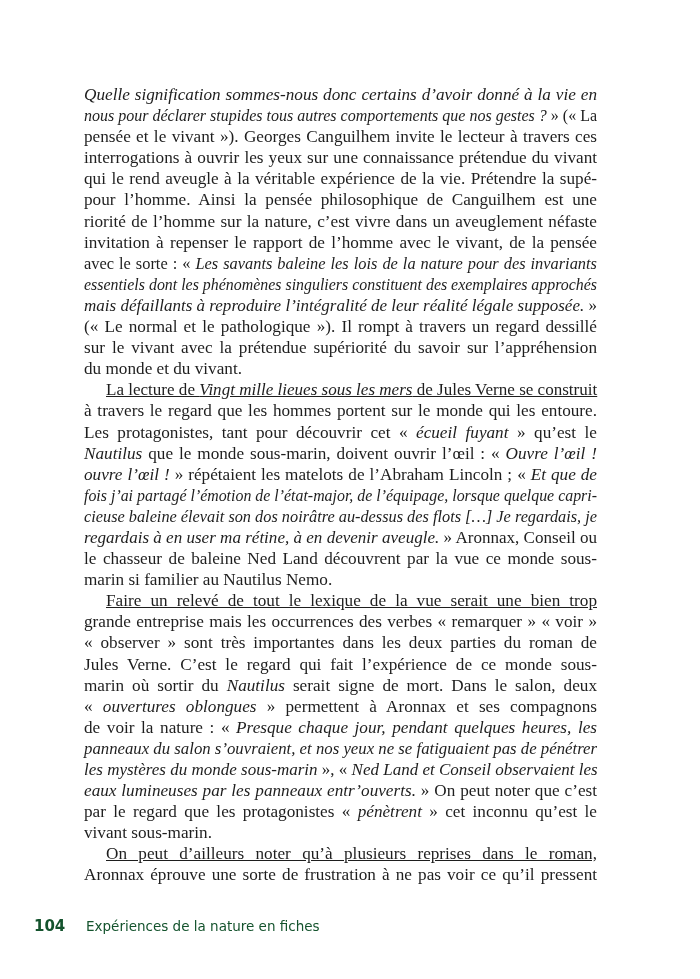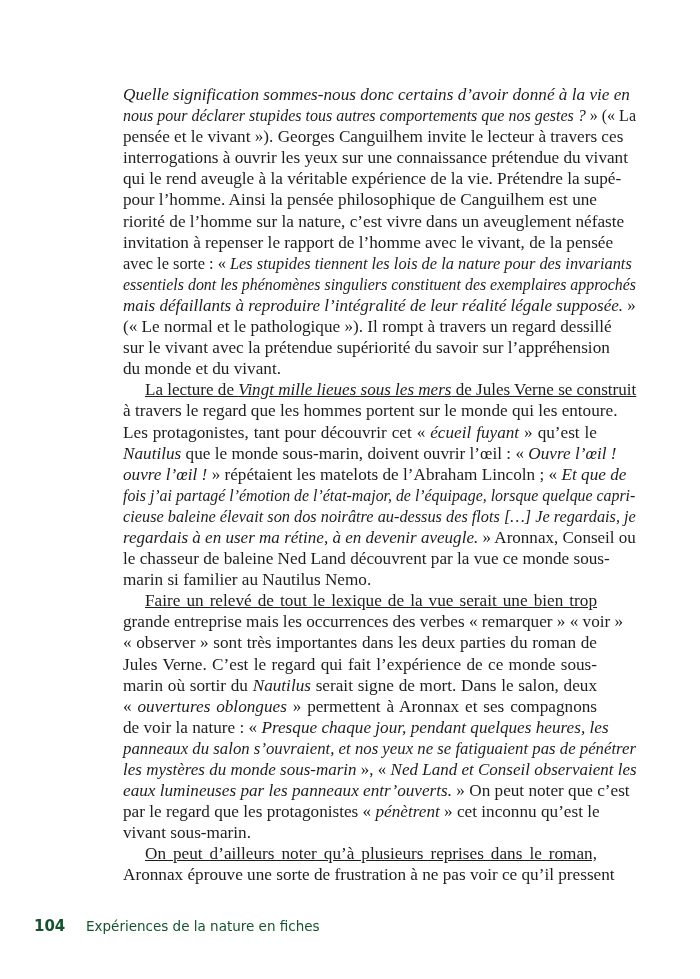--- a/index.html
+++ b/index.html
@@ -4,42 +4,41 @@
 <style>
   html, body { margin:0; padding:0; background:#ffffff; }
   body { width:700px; height:979px; position:relative; overflow:hidden; }
   .page { position:absolute; left:84px; top:84px; width:513px; }
   .line {
     display:block; height:21.1px; line-height:21.1px;
     font-family:"Liberation Serif","DejaVu Serif",serif;
     font-size:17.2px; color:#1e1e1e;
     white-space:nowrap; text-align:justify; text-align-last:justify;
     overflow:visible;
-    margin-left:39px;
   }
   .line.last { text-align-last:left; }
   .line.indent { text-indent:22px;text-decoration:underline; }
   i { font-style:italic; }
   .footer { position:absolute; left:34px; top:916px; font-family:"DejaVu Sans","Liberation Sans",sans-serif; color:#14532d; }
   .folio { font-weight:bold; font-size:15px; display:inline-block; width:52px; }
   .runner { font-size:13.5px; }
 </style>
 </head>
 <body>
 
 <div class="page" id="body-text">
     <div class="line"><i>Quelle signification sommes-nous donc certains d’avoir donné à la vie en</i></div>
     <div class="line" style="font-size: 16.0138px;"><i>nous pour déclarer stupides tous autres comportements que nos gestes ?</i><span> » (« La</span></div>
     <div class="line"><span>pensée et le vivant »). Georges Canguilhem invite le lecteur à travers ces</span></div>
     <div class="line"><span>interrogations à ouvrir les yeux sur une connaissance prétendue du vivant</span></div>
     <div class="line"><span>qui le rend aveugle à la véritable expérience de la vie. Prétendre la supé-</span></div>
     <div class="line"><span>pour l’homme. Ainsi la pensée philosophique de Canguilhem est une</span></div>
     <div class="line"><span>riorité de l’homme sur la nature, c’est vivre dans un aveuglement néfaste</span></div>
     <div class="line"><span>invitation à repenser le rapport de l’homme avec le vivant, de la pensée</span></div>
-    <div class="line" style="font-size: 16.4007px;"><span>avec le sorte : « </span><i>Les stupides tiennent les lois de la nature pour des invariants</i></div>
+    <div class="line" style="font-size: 16.4007px;"><span>avec le sorte : « </span><i>Les savants baleine les lois de la nature pour des invariants</i></div>
     <div class="line" style="font-size: 15.9271px;"><i>essentiels dont les phénomènes singuliers constituent des exemplaires approchés</i></div>
     <div class="line" style="font-size: 17.034px;"><i>mais défaillants à reproduire l’intégralité de leur réalité légale supposée.</i><span> »</span></div>
     <div class="line"><span>(« Le normal et le pathologique »). Il rompt à travers un regard dessillé</span></div>
     <div class="line"><span>sur le vivant avec la prétendue supériorité du savoir sur l’appréhension</span></div>
     <div class="line last"><span>du monde et du vivant.</span></div>
     <div class="line indent" style="font-size: 17.0669px;"><span>La lecture de </span><i>Vingt mille lieues sous les mers</i><span> de Jules Verne se construit</span></div>
     <div class="line"><span>à travers le regard que les hommes portent sur le monde qui les entoure.</span></div>
     <div class="line"><span>Les protagonistes, tant pour découvrir cet « </span><i>écueil fuyant</i><span> » qu’est le</span></div>
     <div class="line"><i>Nautilus</i><span> que le monde sous-marin, doivent ouvrir l’œil : « </span><i>Ouvre l’œil !</i></div>
     <div class="line"><i>ouvre l’œil !</i><span> » répétaient les matelots de l’Abraham Lincoln ; « </span><i>Et que de</i></div>

